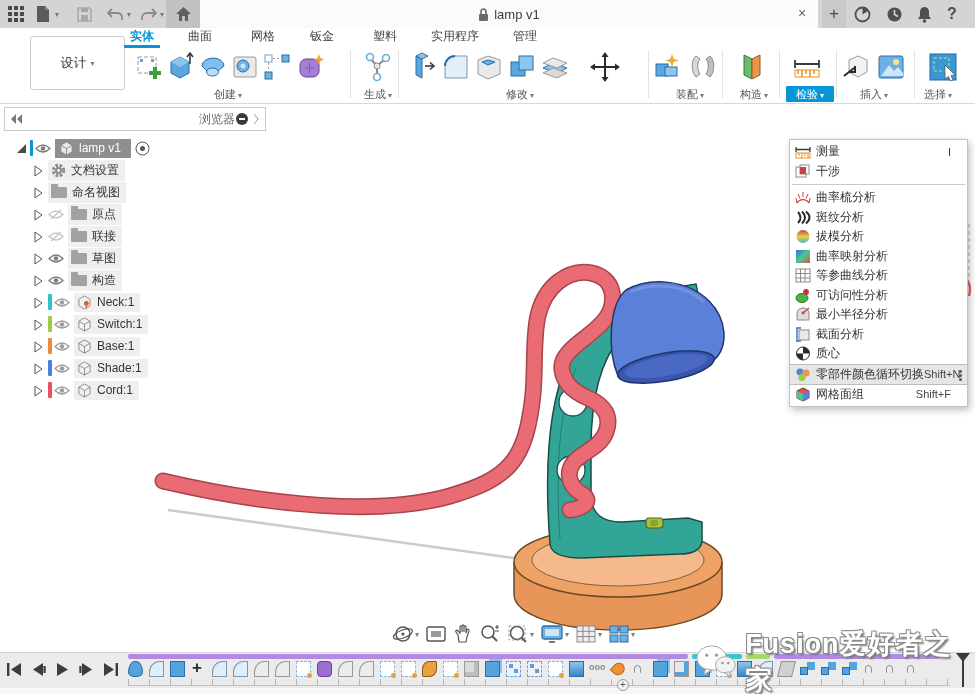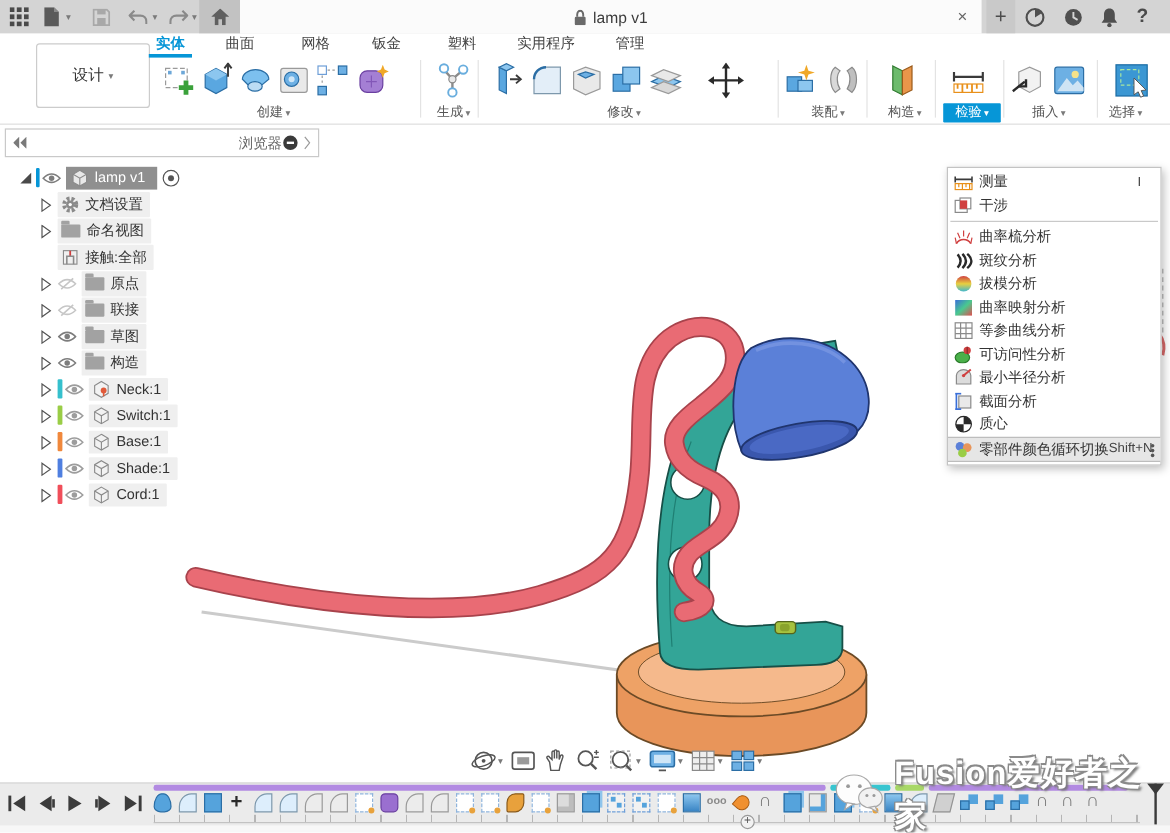--- a/index.html
+++ b/index.html
@@ -426,31 +426,20 @@
     <div class="trow">
       <span class="arrow"><svg width="9" height="12" viewBox="0 0 9 12">
             <path d="M1,1 L8,6 L1,11 Z" fill="#fff" stroke="#555"></path>
           </svg></span>
       <span class="lblbox">
           <span class="folder"></span>
           <span>命名视图</span>
         </span>
     </div>
 
-    <div class="trow">
-      <span class="arrow"></span>
-      <span class="lblbox">
-          <svg width="15" height="15" viewBox="0 0 16 16">
-            <rect x="2" y="2" width="12" height="12" fill="none" stroke="#8a8a8a"></rect>
-            <path d="M8,2 L8,7" stroke="#d04040" stroke-width="1.6"></path>
-            <path d="M5,14 L5,7 L11,7 L11,14" fill="none" stroke="#8a8a8a" stroke-width="1.4"></path>
-          </svg>
-          <span>接触:全部</span>
-        </span>
-    </div>
 
     <div class="trow">
       <span class="arrow"><svg width="9" height="12" viewBox="0 0 9 12">
             <path d="M1,1 L8,6 L1,11 Z" fill="#fff" stroke="#555"></path>
           </svg></span>
       <span class="eye"><svg width="16" height="11" viewBox="0 0 16 11">
             <path d="M1,5.5 Q8,-1.5 15,5.5 Q8,12.5 1,5.5 Z" fill="none" stroke="#c6c6c6" stroke-width="1.3"></path>
             <path d="M3,10 L13,1" stroke="#c6c6c6" stroke-width="1.3"></path>
           </svg></span>
       <span class="lblbox">
@@ -701,20 +690,29 @@
             <circle cx="11" cy="6" r="3.6" fill="#e8955a"></circle>
             <circle cx="7" cy="10.5" r="3.6" fill="#9acd46"></circle>
           </svg></span>
       <span class="mil">零部件颜色循环切换</span>
       <span class="mis">Shift+N</span>
       <span class="kebab">
           <i></i>
           <i></i>
           <i></i>
         </span>
+    </div>
+    <div class="mi">
+      <span class="mic"><svg width="16" height="15" viewBox="0 0 16 15">
+            <path d="M8,1 L14,4 L14,11 L8,14 L2,11 L2,4 Z" fill="#e05050" stroke="#7a2a2a"></path>
+            <path d="M2,4 L8,7 L8,14 L2,11 Z" fill="#49c98f"></path>
+            <path d="M8,7 L14,4 L14,11 L8,14 Z" fill="#5b80d8"></path>
+          </svg></span>
+      <span class="mil">网格面组</span>
+      <span class="mis">Shift+F</span>
     </div>
   </div>
 
   <div id="navbar">
     <span class="nv">
         <svg width="22" height="22" viewBox="0 0 22 22">
           <circle cx="11" cy="11" r="7" fill="none" stroke="#555" stroke-width="1.4"></circle>
           <ellipse cx="11" cy="11" rx="10" ry="4" fill="none" stroke="#555" stroke-width="1.2" transform="rotate(-20 11 11)"></ellipse>
           <circle cx="11" cy="11" r="1.6" fill="#555"></circle>
         </svg>

